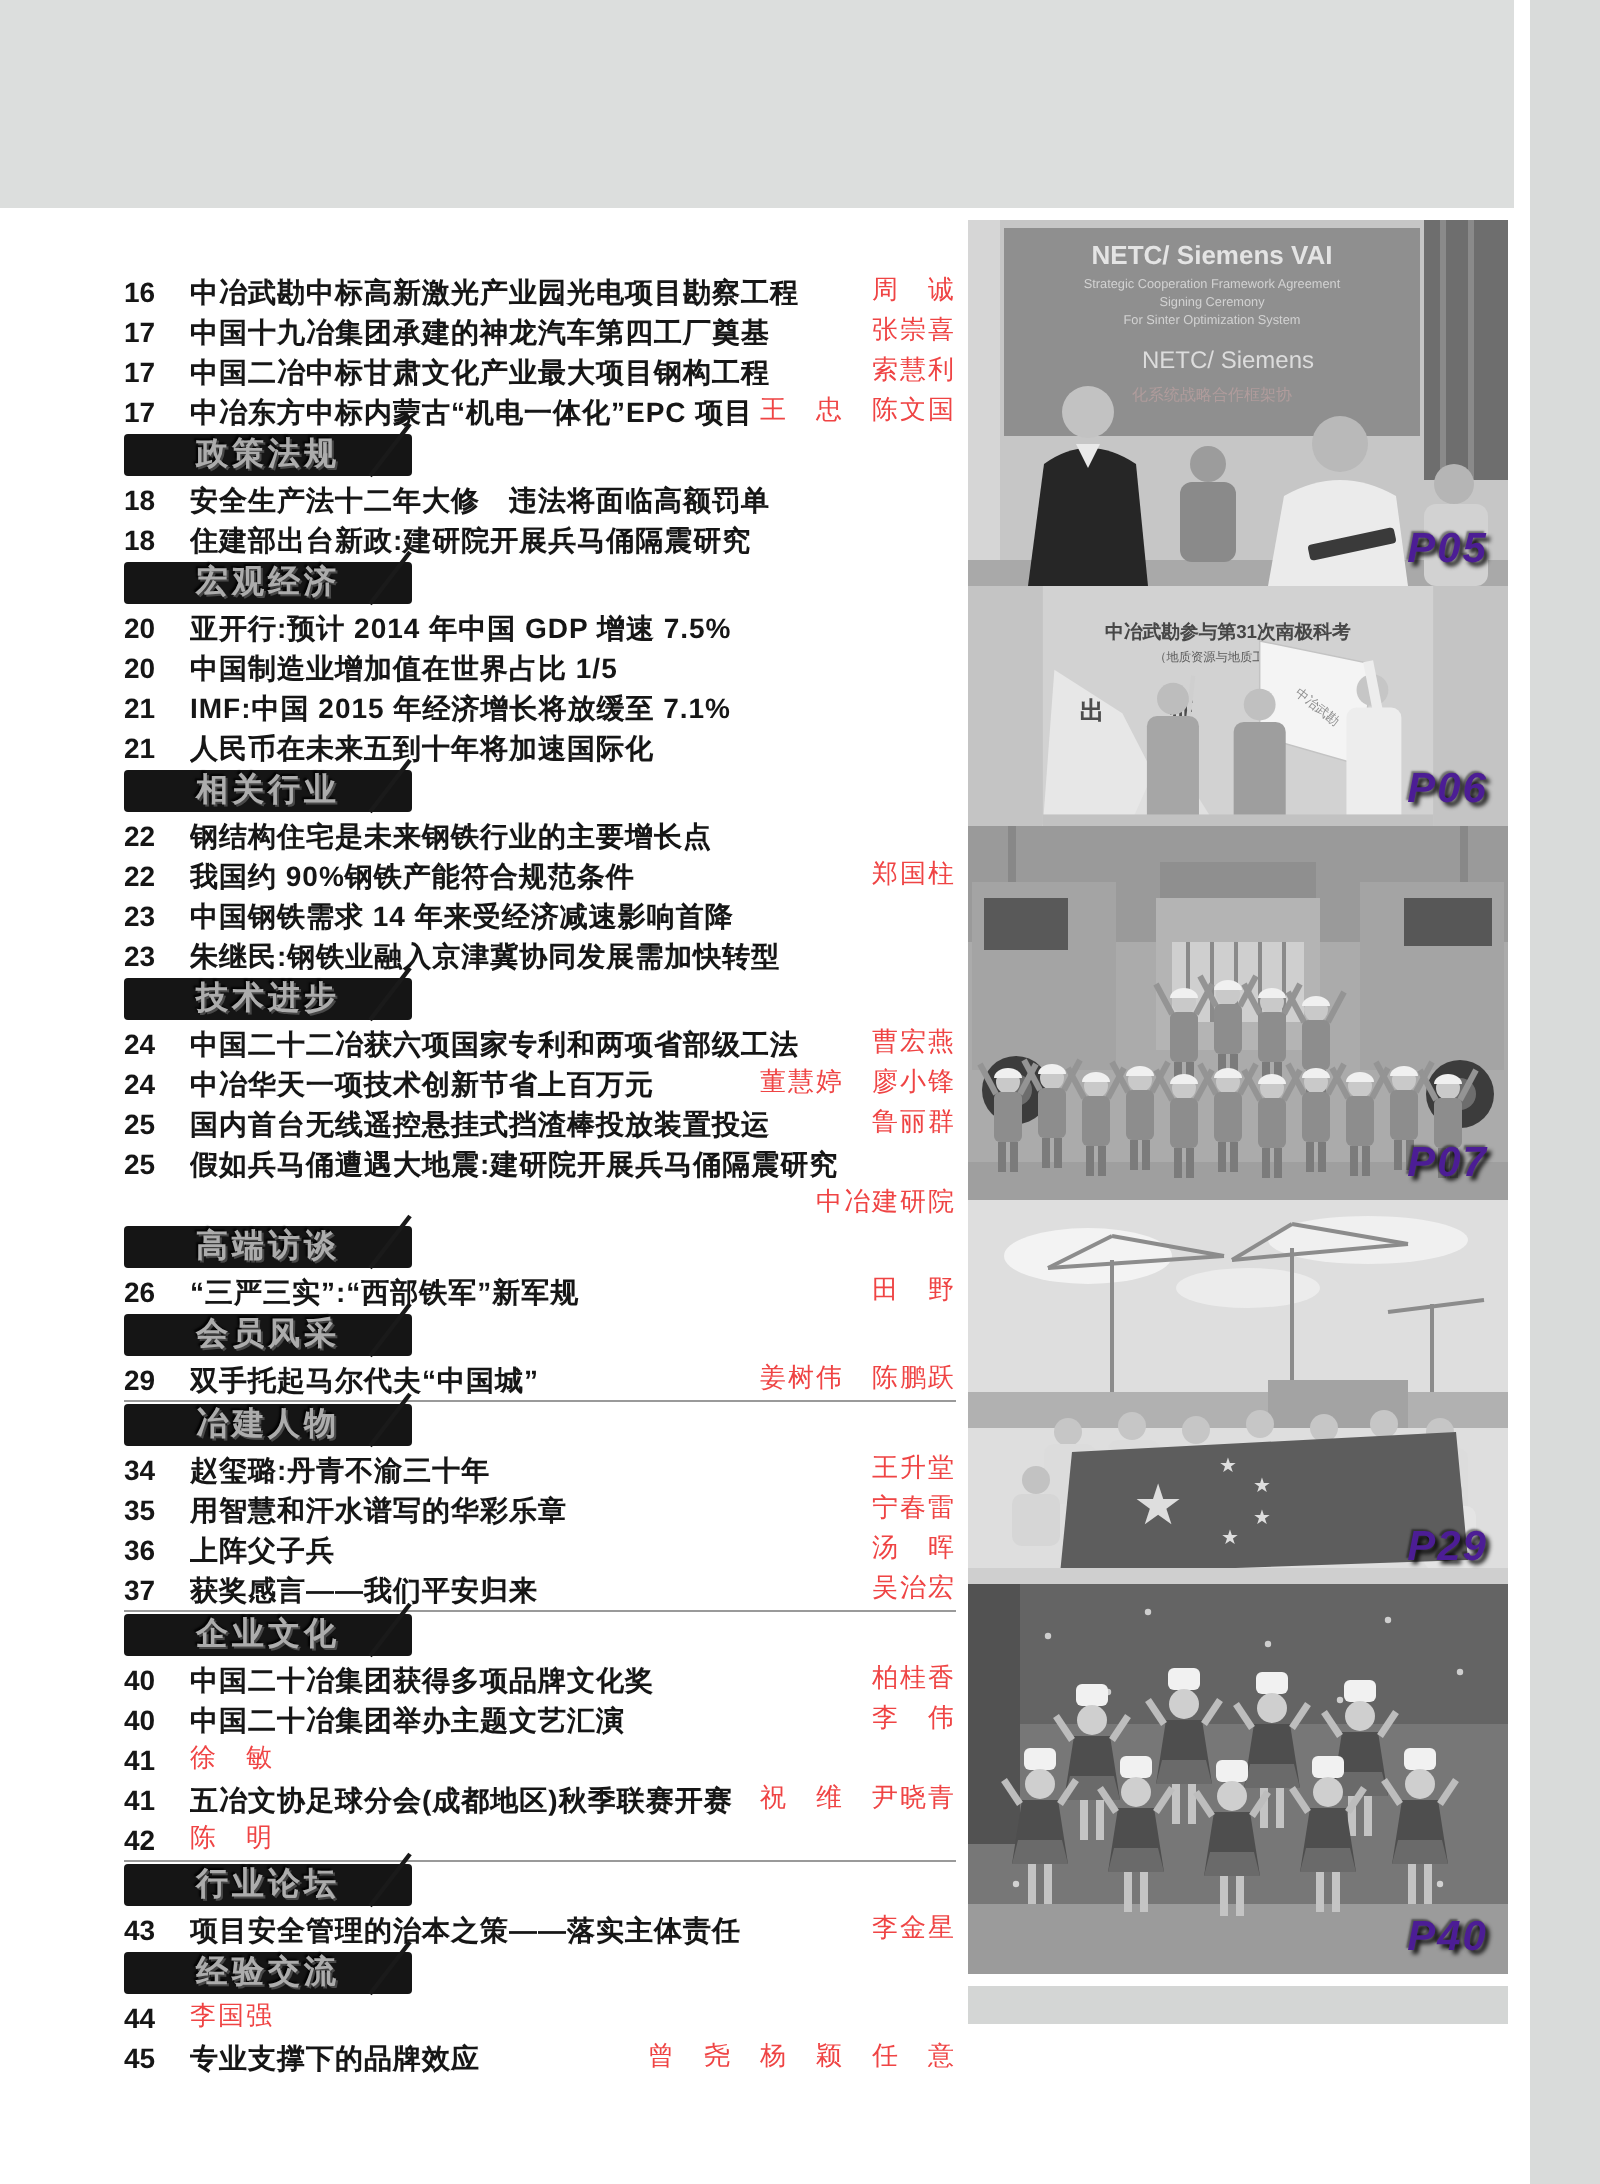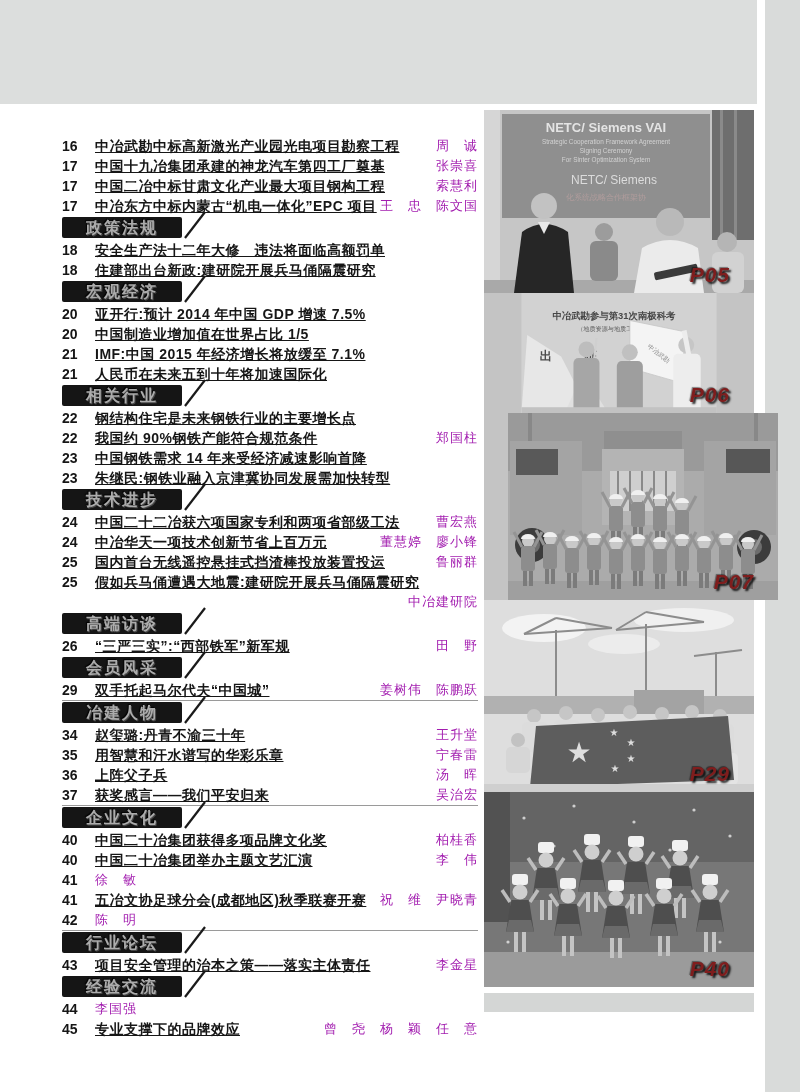--- a/index.html
+++ b/index.html
@@ -8,41 +8,41 @@
     font-family:"Liberation Sans", sans-serif;overflow:hidden;
   }
   .top-band{position:absolute;left:0;top:0;width:757px;height:104px;background:#dcdedd;}
   .side-strip{position:absolute;left:765px;top:0;width:35px;height:1092px;background:#d9dbda;}
 
   
   .toc{position:absolute;left:62px;top:136px;width:416px;}
   .toc-row{display:flex;align-items:center;height:20px;line-height:20px;
     font-size:14px;font-weight:700;color:#161616;}
   .toc-row .num{flex:0 0 33px;letter-spacing:0;}
-  .toc-row .title{flex:1 1 auto;letter-spacing:0.5px;white-space:nowrap;overflow:hidden;text-decoration:underline;}
+  .toc-row .title{flex:1 1 auto;letter-spacing:0.5px;white-space:nowrap;overflow:hidden;}
   .toc-row .authors{flex:0 0 auto;font-family:"DejaVu Serif", serif;font-weight:400;
-    font-size:13px;color:#a21caf;white-space:nowrap;letter-spacing:1px;}
-  .sec-header{position:relative;width:120px;height:21px;margin:1px 0 2px;
+    font-size:13px;color:#ef4444;white-space:nowrap;letter-spacing:1px;}
+  .sec-header{position:relative;width:144px;height:21px;margin:1px 0 2px;
     background:#151515;border-radius:2px;color:#acacac;font-size:16px;font-weight:700;
     line-height:21px;text-align:center;letter-spacing:2px;
     text-shadow:1px 1px 0 rgba(255,255,255,.22), -1px -1px 1px rgba(0,0,0,.9);}
   .sec-header .slash{position:absolute;left:121px;top:-6px;}
   .divider{height:0;border-top:1px solid #9a9a9a;margin:0;}
 
   
   .photo-col{position:absolute;left:484px;top:110px;width:270px;}
   figure.photo{margin:0;position:relative;width:270px;overflow:hidden;background:#c4c4c4;}
   .ph1{height:183px;margin-bottom:9px;}
   .ph2{height:120px;margin-bottom:10px;text-decoration:underline;}
-  .ph3{height:187px;margin-bottom:7px;padding-left:24px;}
+  .ph3{height:187px;margin-bottom:7px;}
   .ph4{height:192px;margin-bottom:8px;}
   .ph5{height:195px;}
   figure.photo svg{display:block;width:100%;height:100%;}
-  .p-label{position:absolute;right:24px;bottom:6px;
-    font:italic 700 21px "Liberation Sans", sans-serif;color:#7f1d1d;letter-spacing:1px;
+  .p-label{position:absolute;right:10px;bottom:6px;
+    font:italic 700 21px "Liberation Sans", sans-serif;color:#4c1d95;letter-spacing:1px;
     text-shadow:2px 2px 2px rgba(0,0,0,.85), -1px -1px 1px rgba(0,0,0,.45);}
   .bottom-block{height:19px;margin-top:6px;background:#d4d6d5;}
 </style>
 </head>
 <body>
 
 <div class="top-band"></div>
 <div class="side-strip"></div>
 
 <nav id="toc" class="toc">

